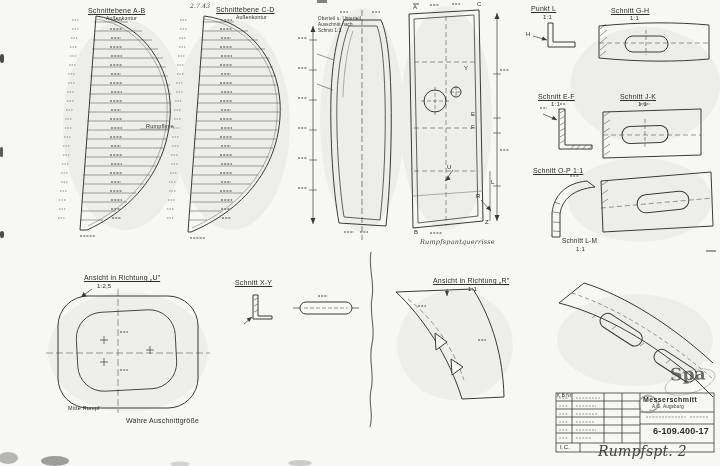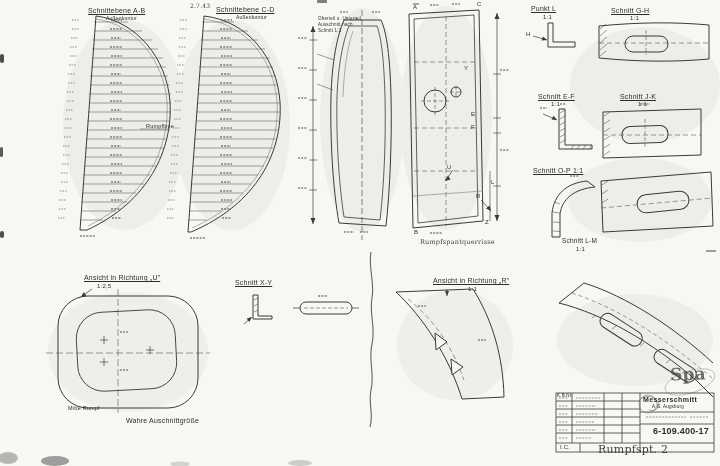--- a/index.html
+++ b/index.html
@@ -5,22 +5,22 @@
   html,body{margin:0;padding:0;background:#e8e8e6;}
   .sheet{
     position:relative;width:720px;height:466px;overflow:hidden;
     background:#f7f7f4;
     font-family:"Liberation Sans",sans-serif;color:#2e2e2e;
   }
   .sheet svg{position:absolute;left:0;top:0;}
   .lbl{position:absolute;white-space:nowrap;line-height:1.05;letter-spacing:.2px;}
   .u{text-decoration:underline;}
   .t4{font-size:4.5px}.t5{font-size:5px}.t55{font-size:5.5px}.t6{font-size:6px}
-  .t65{font-size:6.5px}.t7{font-size:7px}.t8{font-size:11px}.t9{font-size:9px;font-weight:bold}
-  .hw{font-family:"DejaVu Serif",serif;color:#3f3f3f;}
+  .t65{font-size:6.5px}.t7{font-size:7px}.t8{font-size:14px}.t9{font-size:9px;font-weight:bold}
+  .hw{font-family:"DejaVu Serif",serif;font-style:italic;color:#3f3f3f;}
   .stamp{font-family:"DejaVu Serif",serif;font-weight:bold;color:#4a4a4a;opacity:.8;font-size:17px;transform:rotate(-2deg);}
   .firm{font-weight:bold;letter-spacing:.4px;}
 </style>
 </head>
 <body>
 
 <div class="sheet">
 
 <svg width="720" height="466" viewBox="0 0 720 466">
 

